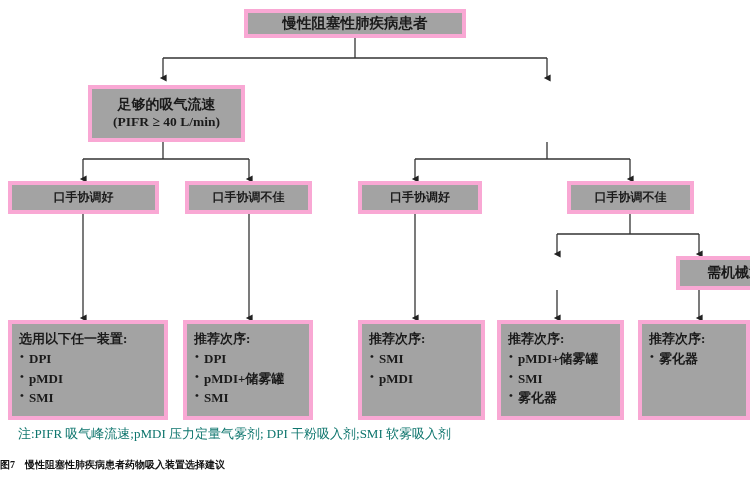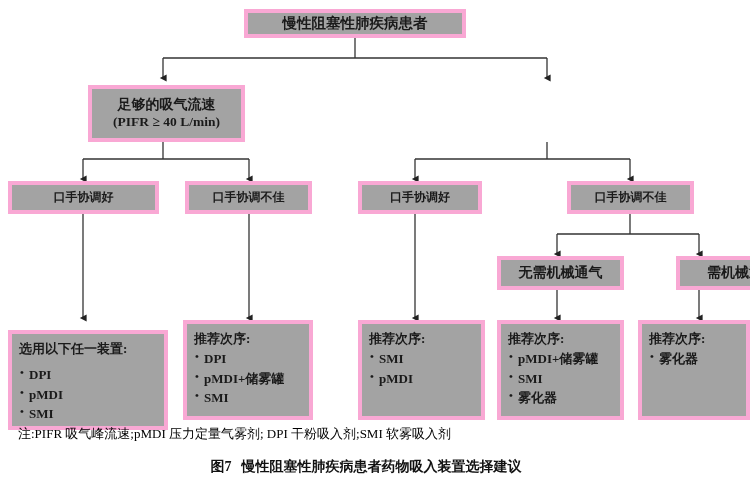--- a/index.html
+++ b/index.html
@@ -87,29 +87,29 @@
     padding-left: 2px;
   }
 
   #footnote {
     position: absolute;
     left: 18px;
     top: 425px;
     width: 715px;
     font-size: 13px;
     white-space: nowrap;
-    color: #000000;
+    color: #0f766e;
   }
   #caption {
     position: absolute;
     left: 0;
     top: 458px;
     width: 732px;
-    text-align: center;
-    font-size: 14px;
+    text-align: left;
+    font-size: 10px;
     font-weight: bold;
     color: #111;
   }
   #caption .cap-num { margin-right: 10px; }
 </style>
 </head>
 <body>
 
 <div id="canvas">
 
@@ -165,28 +165,25 @@
   <div class="node n-level3" style="left:185px; top:181px; width:127px; height:33px;">
     <span class="line">口手协调不佳</span>
   </div>
   <div class="node n-level3" style="left:358px; top:181px; width:124px; height:33px;">
     <span class="line">口手协调好</span>
   </div>
   <div class="node n-level3" style="left:567px; top:181px; width:127px; height:33px;">
     <span class="line">口手协调不佳</span>
   </div>
 
-  <div class="node n-level4" style="left:497px; top:256px; width:127px; height:34px;">
-    <span class="line">无需机械通气</span>
-  </div>
   <div class="node n-level4" style="left:676px; top:256px; width:132px; height:34px;">
     <span class="line">需机械通气</span>
   </div>
 
-  <div class="node leaf" style="left:8px; top:330px; width:160px; height:100px;justify-content:space-between;">
+  <div class="node leaf" style="left:8px; top:320px; width:160px; height:100px;">
     <span class="title">选用以下任一装置:</span>
     <ul>
       <li>DPI</li>
       <li>pMDI</li>
       <li>SMI</li>
     </ul>
   </div>
 
   <div class="node leaf" style="left:183px; top:320px; width:130px; height:100px;">
     <span class="title">推荐次序:</span>

